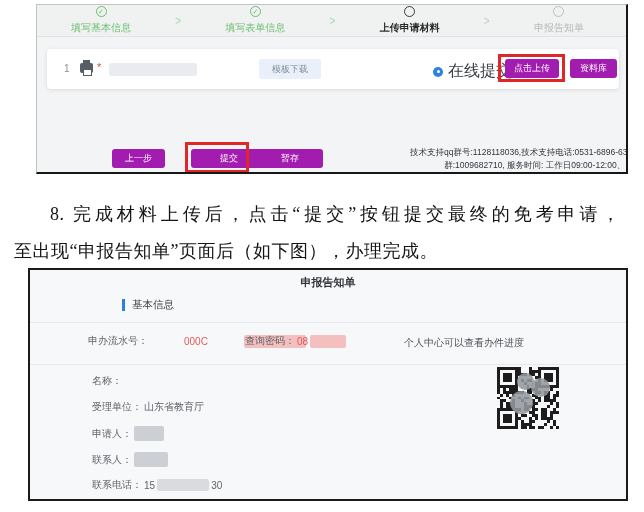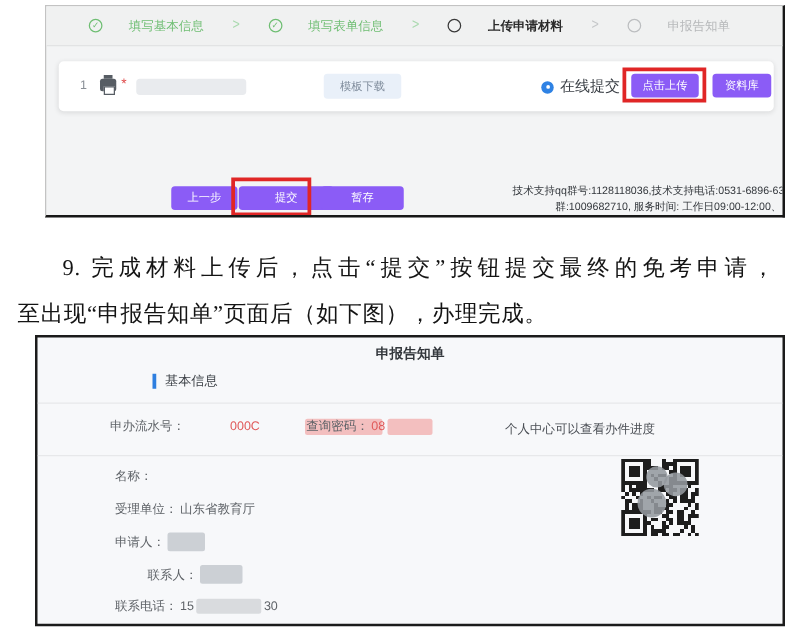--- a/index.html
+++ b/index.html
@@ -6,21 +6,21 @@
   .page{position:relative;width:644px;height:512px;background:#fff;overflow:hidden;
         font-family:"Liberation Sans","DejaVu Sans",sans-serif;}
 
   
   .shot1{position:absolute;left:36px;top:4px;width:592px;height:170px;box-sizing:border-box;
          background:#f3f4f5;border:1px solid #c3c3c3;border-right:2px solid #171717;
          border-bottom:2px solid #171717;overflow:hidden;}
   .steps{position:absolute;left:0;top:0;right:0;height:31px;background:#f0f1f1;
          border-bottom:1px solid #e2e3e4;display:flex;align-items:center;
          padding:0 42px 0 34px;justify-content:space-between;font-size:10px;}
-  .step{display:flex;align-items:center;gap:21px;}
+  .step{display:flex;align-items:center;gap:4px;flex-direction:column;}
   .step-circle{width:11px;height:11px;border-radius:50%;box-sizing:border-box;border:1px solid;
                display:flex;align-items:center;justify-content:center;font-size:7px;line-height:1;}
   .step.done{color:#6fbe73;}
   .step.done .step-circle{border-color:#6fbe73;color:#6fbe73;}
   .step.current{color:#2b2b2b;font-weight:bold;}
   .step.current .step-circle{border-color:#3a3a3a;}
   .step.todo{color:#b6b8ba;}
   .step.todo .step-circle{border-color:#bcbec0;}
   .step-arrow{font-size:10px;transform:scaleY(1.2);}
   .step-arrow.g{color:#a9d9ae;}
@@ -32,30 +32,30 @@
   .printer-icon{position:absolute;left:33px;top:14px;width:13px;height:10px;background:#575d64;border-radius:2px;}
   .printer-icon::before{content:"";position:absolute;left:3px;top:-3px;width:7px;height:3px;background:#575d64;}
   .printer-icon::after{content:"";position:absolute;left:3px;top:6px;width:7px;height:5px;background:#fff;border:1px solid #575d64;}
   .req-mark{position:absolute;left:50px;top:12px;color:#e04c4c;font-size:11px;}
   .blob{display:inline-block;border-radius:3px;}
   .file-blob{position:absolute;left:62px;top:14px;width:88px;height:13px;background:#e9ebee;}
   .btn{display:flex;align-items:center;justify-content:center;border-radius:3px;font-size:9px;
        box-sizing:border-box;cursor:pointer;}
   .btn-soft{position:absolute;left:212px;top:10px;width:62px;height:20px;background:#e9f0f9;color:#7e8b9b;}
   .online-submit{position:absolute;left:386px;top:12px;display:flex;align-items:center;gap:5px;
-                 font-size:12px;color:#3a3f45;}
+                 font-size:16px;color:#3a3f45;}
   .radio-dot{width:10px;height:10px;border-radius:50%;background:#2f82e4;position:relative;}
   .radio-dot::after{content:"";position:absolute;left:3.5px;top:3.5px;width:3px;height:3px;border-radius:50%;background:#fff;}
-  .btn-blue{background:#8b5cf6;color:#fff;}
+  .btn-blue{background:#a21caf;color:#fff;}
   .btn-upload{position:absolute;left:458px;top:10px;width:54px;height:19px;}
   .btn-library{position:absolute;left:523px;top:10px;width:47px;height:19px;}
   .hl-box{position:absolute;border:3px solid #e02626;box-sizing:border-box;}
   .hl-upload{left:451px;top:5px;width:67px;height:28px;}
   .hl-submit{left:148px;top:137px;width:64px;height:31px;}
-  .btn-prev{position:absolute;left:75px;top:144px;width:53px;height:19px;margin-left:25px;}
+  .btn-prev{position:absolute;left:75px;top:144px;width:53px;height:19px;}
   .btn-submit{position:absolute;left:154px;top:144px;width:76px;height:19px;}
   .btn-save{position:absolute;left:220px;top:144px;width:66px;height:19px;}
   .support{position:absolute;left:290px;top:141px;width:310px;text-align:right;font-size:8.5px;
            line-height:1.55;color:#33373c;white-space:nowrap;}
 
   
   .doc-par{position:absolute;left:14px;top:196px;width:606px;
            font-family:"Liberation Serif","DejaVu Serif",serif;font-size:18px;color:#141414;
            line-height:37px;letter-spacing:.5px;}
   .doc-line1{display:block;text-indent:2em;text-align:justify;text-align-last:justify;}
@@ -71,21 +71,21 @@
   .section-label{font-size:10.5px;color:#3c4046;font-weight:500;}
   .divider{position:absolute;left:0;right:0;height:1px;background:#e7e8ea;}
   .d1{top:52px;} .d2{top:94px;}
   .kv{position:absolute;top:64px;display:flex;align-items:center;gap:2px;}
   .kv .red{color:#e05a5a;}
   .pink-blob{background:#f3bfbf;height:13px;border-radius:2px;}
   .gray-blob{background:#ccd0d5;height:13px;border-radius:2px;}
   .serial{left:58px;gap:36px;} .password{left:215px;}
   .hint{position:absolute;left:374px;top:66px;color:#4b4f55;}
   .field{position:absolute;left:62px;display:flex;align-items:center;gap:2px;}
-  .f0{top:104px;} .f1{top:130px;} .f2{top:156px;} .f3{top:182px;margin-left:26px;} .f4{top:208px;}
+  .f0{top:104px;} .f1{top:130px;} .f2{top:156px;} .f3{top:182px;} .f4{top:208px;}
   .qr-wrap{position:absolute;left:467px;top:97px;width:62px;height:62px;}
   .qr-wrap svg{width:62px;height:62px;display:block;}
   .qr-blob{position:absolute;border-radius:50%;background:rgba(148,153,158,.88);}
   .qb1{left:20px;top:6px;width:17px;height:17px;}
   .qb2{left:34px;top:11px;width:19px;height:19px;}
   .qb3{left:13px;top:24px;width:23px;height:23px;}
   .resize-mark{position:absolute;left:618px;top:499px;font-size:9px;color:#b9c0c8;letter-spacing:1px;margin-top:31px;}
 </style>
 </head>
 <body>
@@ -139,21 +139,21 @@
     <div class="btn btn-blue btn-save">暂存</div>
     <div class="hl-box hl-submit"></div>
 
     <div class="support">
       <div>技术支持qq群号:1128118036,技术支持电话:0531-6896-6385</div>
       <div>群:1009682710, 服务时间: 工作日09:00-12:00、 14</div>
     </div>
   </div>
 
   <div class="doc-par">
-    <span class="doc-line1">9. 完成材料上传后，点击“提交”按钮提交最终的免考申请，</span>
+    <span class="doc-line1">8. 完成材料上传后，点击“提交”按钮提交最终的免考申请，</span>
     <span class="doc-line2">至出现“申报告知单”页面后（如下图），办理完成。</span>
   </div>
 
   <div class="shot2">
     <div class="notice-title">申报告知单</div>
 
     <div class="section-head">
       <span class="blue-bar"></span>
       <span class="section-label">基本信息</span>
     </div>

